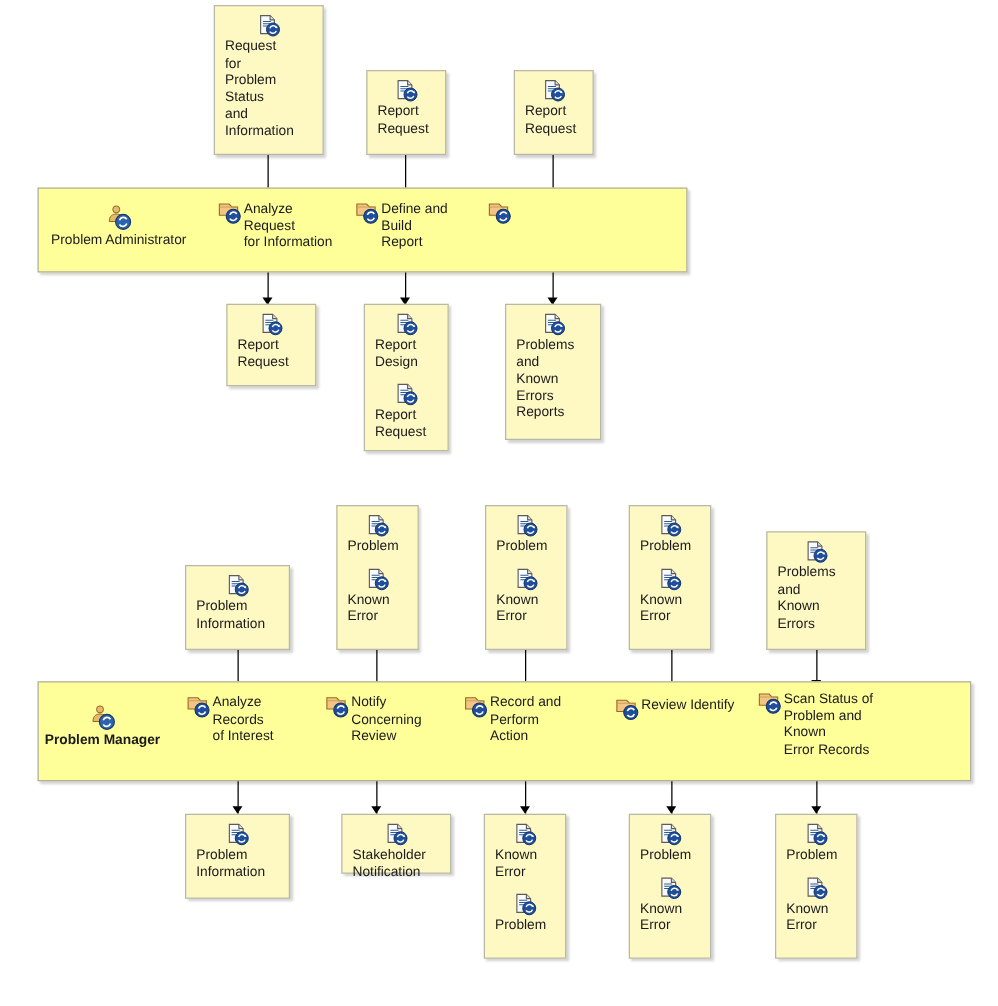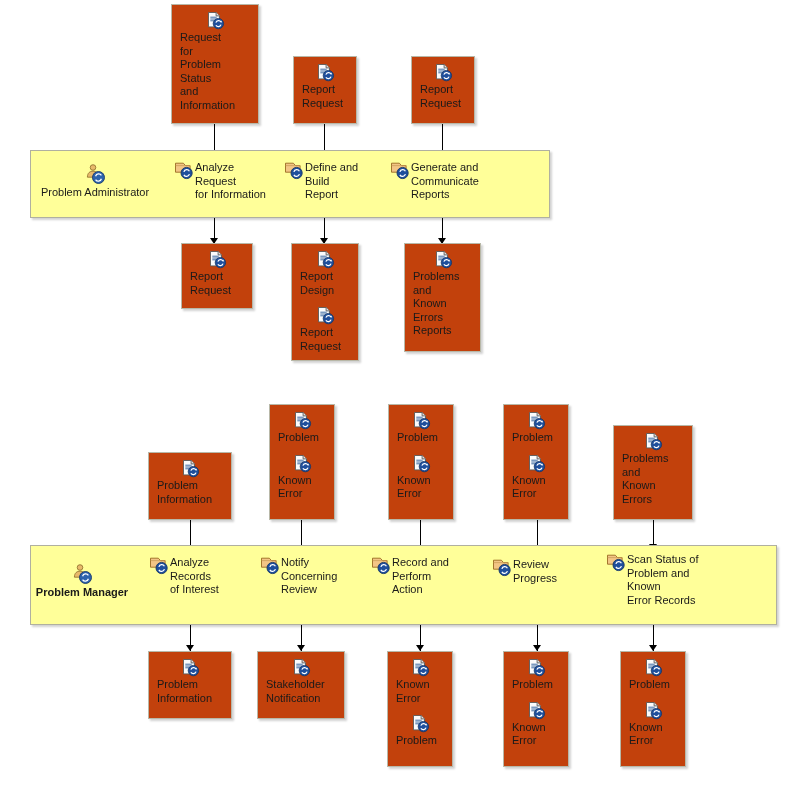--- a/index.html
+++ b/index.html
@@ -18,21 +18,21 @@
   
   .lane {
     position: absolute;
     background: #ffff99;
     border: 1px solid #b0b0a0;
     box-shadow: 2px 2px 2px rgba(0,0,0,0.18);
   }
   
   .wp {
     position: absolute;
-    background: #c2410c;
+    background: #fef9c3;
     border: 1px solid #b8b8a8;
     box-shadow: 2px 2px 2px rgba(0,0,0,0.18);
     padding: 6px 8px 6px 8px;
     display: flex;
     flex-direction: column;
     align-items: flex-start;
   }
   .wp .grp {
     display: flex;
     flex-direction: column;
@@ -212,22 +212,20 @@
     </div>
   <div class="task" id="task-2" style="left:387px; top:160px; width:130px;">
       <span class="ic">
         <svg class="icon" width="22" height="20" viewBox="0 0 22 20">
           <path d="M2.5 3.2 h7.8 l2.2 2.4 h4.6 v6.6 h-14.6 Z" fill="#f3c585" stroke="#9a6a22" stroke-width="0.9"></path>
           <path d="M2.5 5.6 h14.6" fill="none" stroke="#c79a52" stroke-width="0.7"></path>
           <circle cx="13.6" cy="13.0" r="5.6" fill="#1f4f9c" stroke="#143566" stroke-width="0.9"></circle>
           <path d="M10.9 11.9 A3.0 3.0 0 0 1 16.4 11.2 M16.4 14.2 A3.0 3.0 0 0 1 10.9 14.9" fill="none" stroke="#ffffff" stroke-width="1.3"></path>
         </svg>
       </span>
-      <span class="lbl">Generate and
-Communicate Reports</span>
     </div>
 
   <div class="conn" style="left:214px; top:218px; height:27px;"></div>
   <div class="arrowhead" style="left:210px; top:238px;"></div>
   <div class="conn" style="left:324px; top:218px; height:27px;"></div>
   <div class="arrowhead" style="left:320px; top:238px;"></div>
   <div class="conn" style="left:442px; top:218px; height:27px;"></div>
   <div class="arrowhead" style="left:438px; top:238px;"></div>
 
   <div class="wp" id="b-out-0" style="left:181px; top:243px; width:72px; height:66px;">
@@ -529,21 +527,21 @@
     </div>
   <div class="task" id="task-6" style="left:489px; top:557px; width:100px;">
       <span class="ic">
         <svg class="icon" width="22" height="20" viewBox="0 0 22 20">
           <path d="M2.5 3.2 h7.8 l2.2 2.4 h4.6 v6.6 h-14.6 Z" fill="#f3c585" stroke="#9a6a22" stroke-width="0.9"></path>
           <path d="M2.5 5.6 h14.6" fill="none" stroke="#c79a52" stroke-width="0.7"></path>
           <circle cx="13.6" cy="13.0" r="5.6" fill="#1f4f9c" stroke="#143566" stroke-width="0.9"></circle>
           <path d="M10.9 11.9 A3.0 3.0 0 0 1 16.4 11.2 M16.4 14.2 A3.0 3.0 0 0 1 10.9 14.9" fill="none" stroke="#ffffff" stroke-width="1.3"></path>
         </svg>
       </span>
-      <span class="lbl">Review Progress</span>
+      <span class="lbl">Review Identify</span>
     </div>
   <div class="task" id="task-7" style="left:603px; top:552px; width:120px;">
       <span class="ic">
         <svg class="icon" width="22" height="20" viewBox="0 0 22 20">
           <path d="M2.5 3.2 h7.8 l2.2 2.4 h4.6 v6.6 h-14.6 Z" fill="#f3c585" stroke="#9a6a22" stroke-width="0.9"></path>
           <path d="M2.5 5.6 h14.6" fill="none" stroke="#c79a52" stroke-width="0.7"></path>
           <circle cx="13.6" cy="13.0" r="5.6" fill="#1f4f9c" stroke="#143566" stroke-width="0.9"></circle>
           <path d="M10.9 11.9 A3.0 3.0 0 0 1 16.4 11.2 M16.4 14.2 A3.0 3.0 0 0 1 10.9 14.9" fill="none" stroke="#ffffff" stroke-width="1.3"></path>
         </svg>
       </span>
@@ -576,21 +574,21 @@
             </g>
             <circle cx="13.4" cy="12.6" r="5.2" fill="#1f4f9c" stroke="#143566" stroke-width="0.8"></circle>
             <path d="M10.9 11.6 A2.8 2.8 0 0 1 16 11.0 M16 13.7 A2.8 2.8 0 0 1 10.9 14.3" fill="none" stroke="#ffffff" stroke-width="1.2"></path>
             <path d="M16.3 9.6 l0.9 1.9 l-2.0 -0.2 Z" fill="#ffffff"></path>
           </svg>
         </span>
         <span class="lbl">Problem
 Information</span>
       </div>
     </div>
-  <div class="wp" id="b-out2-1" style="left:257px; top:651px; width:88px; height:68px;">
+  <div class="wp" id="b-out2-1" style="left:273px; top:651px; width:88px; height:48px;">
       <div class="grp">
         <span class="ic">
           <svg class="icon" width="20" height="19" viewBox="0 0 20 19">
             <path d="M3.5 1.5 h7.6 l3.4 3.4 v11 h-11 Z" fill="#fbfbfb" stroke="#5a5a5a" stroke-width="0.9"></path>
             <path d="M11.1 1.5 v3.4 h3.4" fill="#e2e2e2" stroke="#5a5a5a" stroke-width="0.9"></path>
             <g stroke="#2a5c9a" stroke-width="0.9">
               <line x1="5.3" y1="6.2" x2="11.7" y2="6.2"></line>
               <line x1="5.3" y1="8.0" x2="11.7" y2="8.0"></line>
               <line x1="5.3" y1="9.8" x2="10.2" y2="9.8"></line>
             </g>

